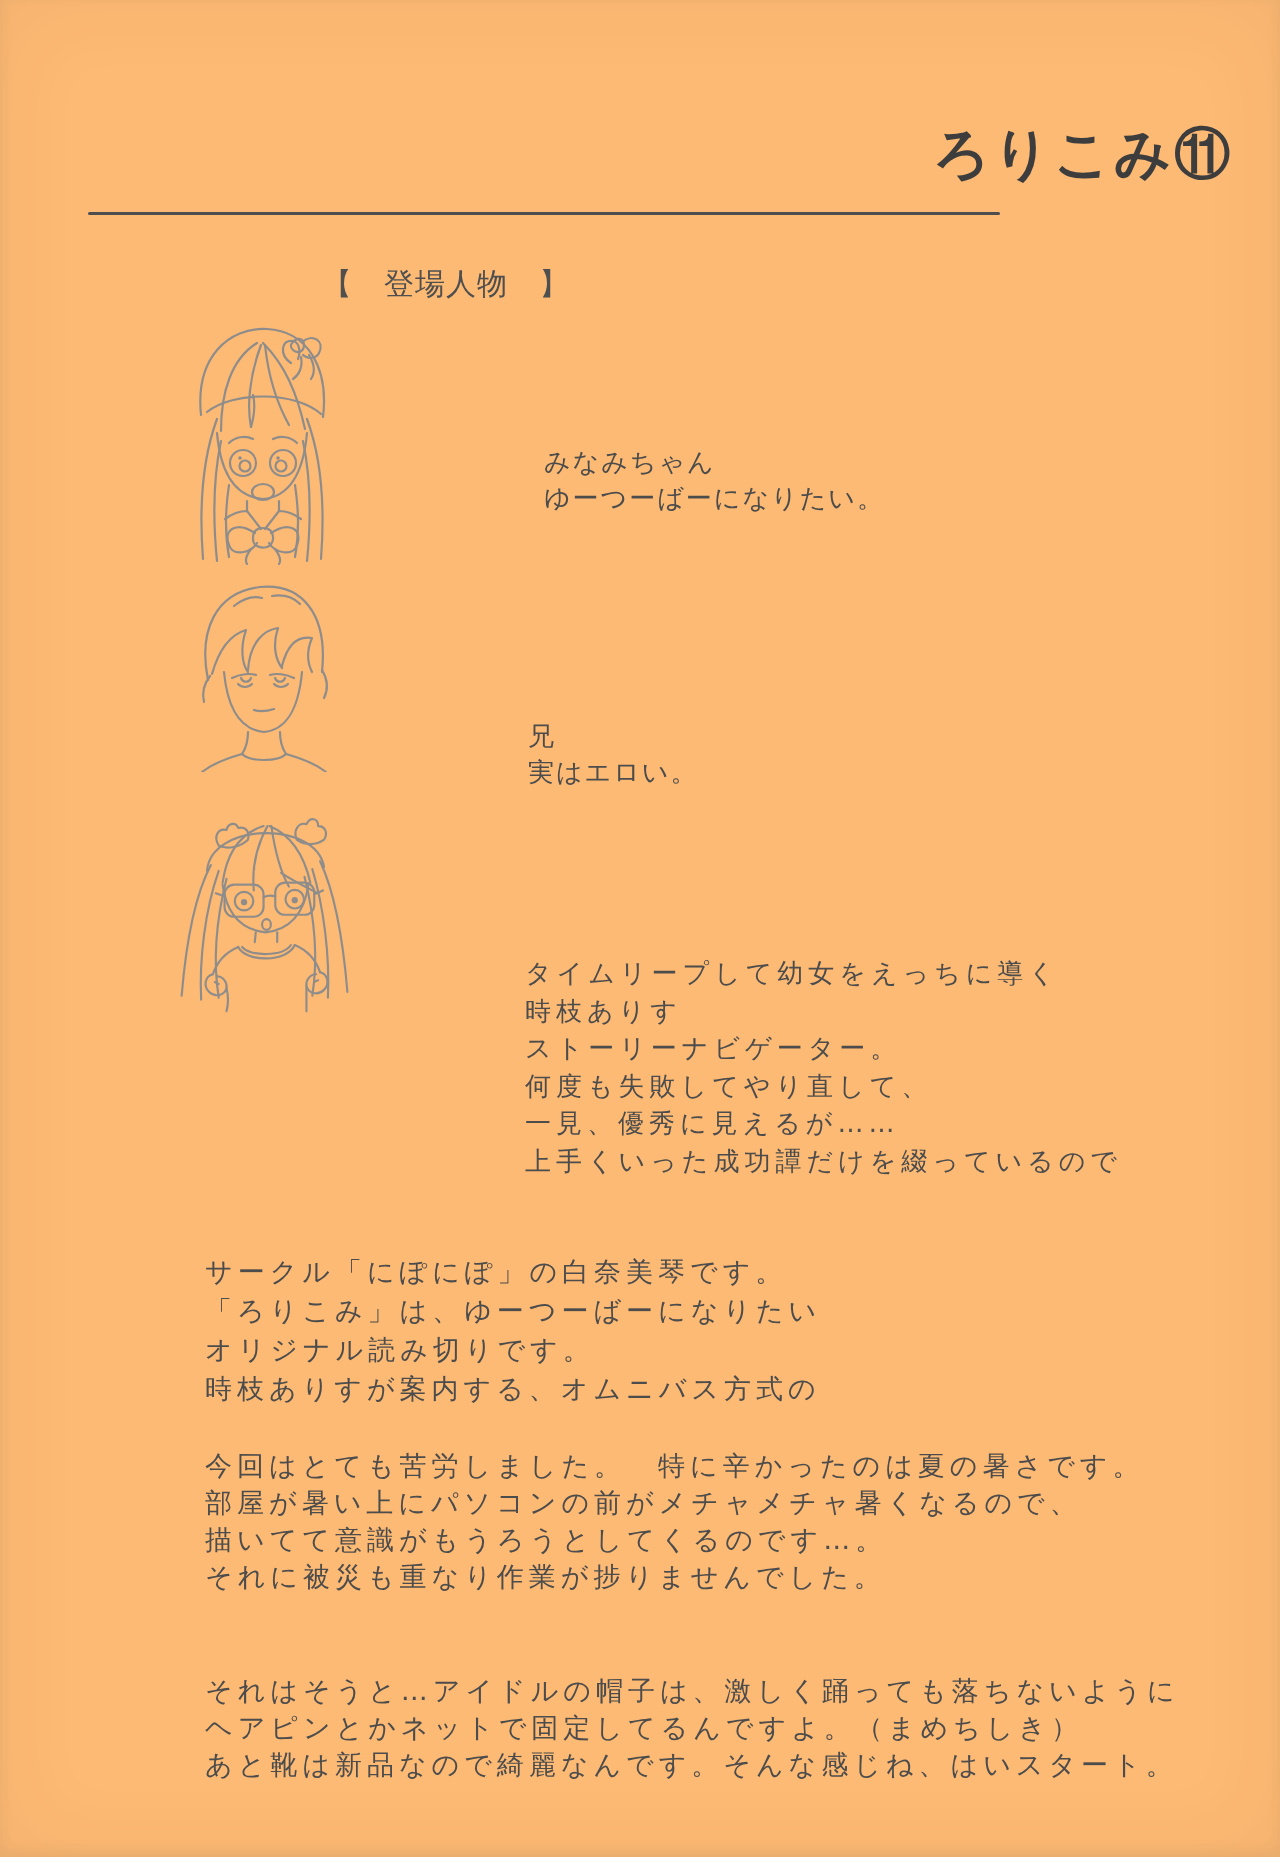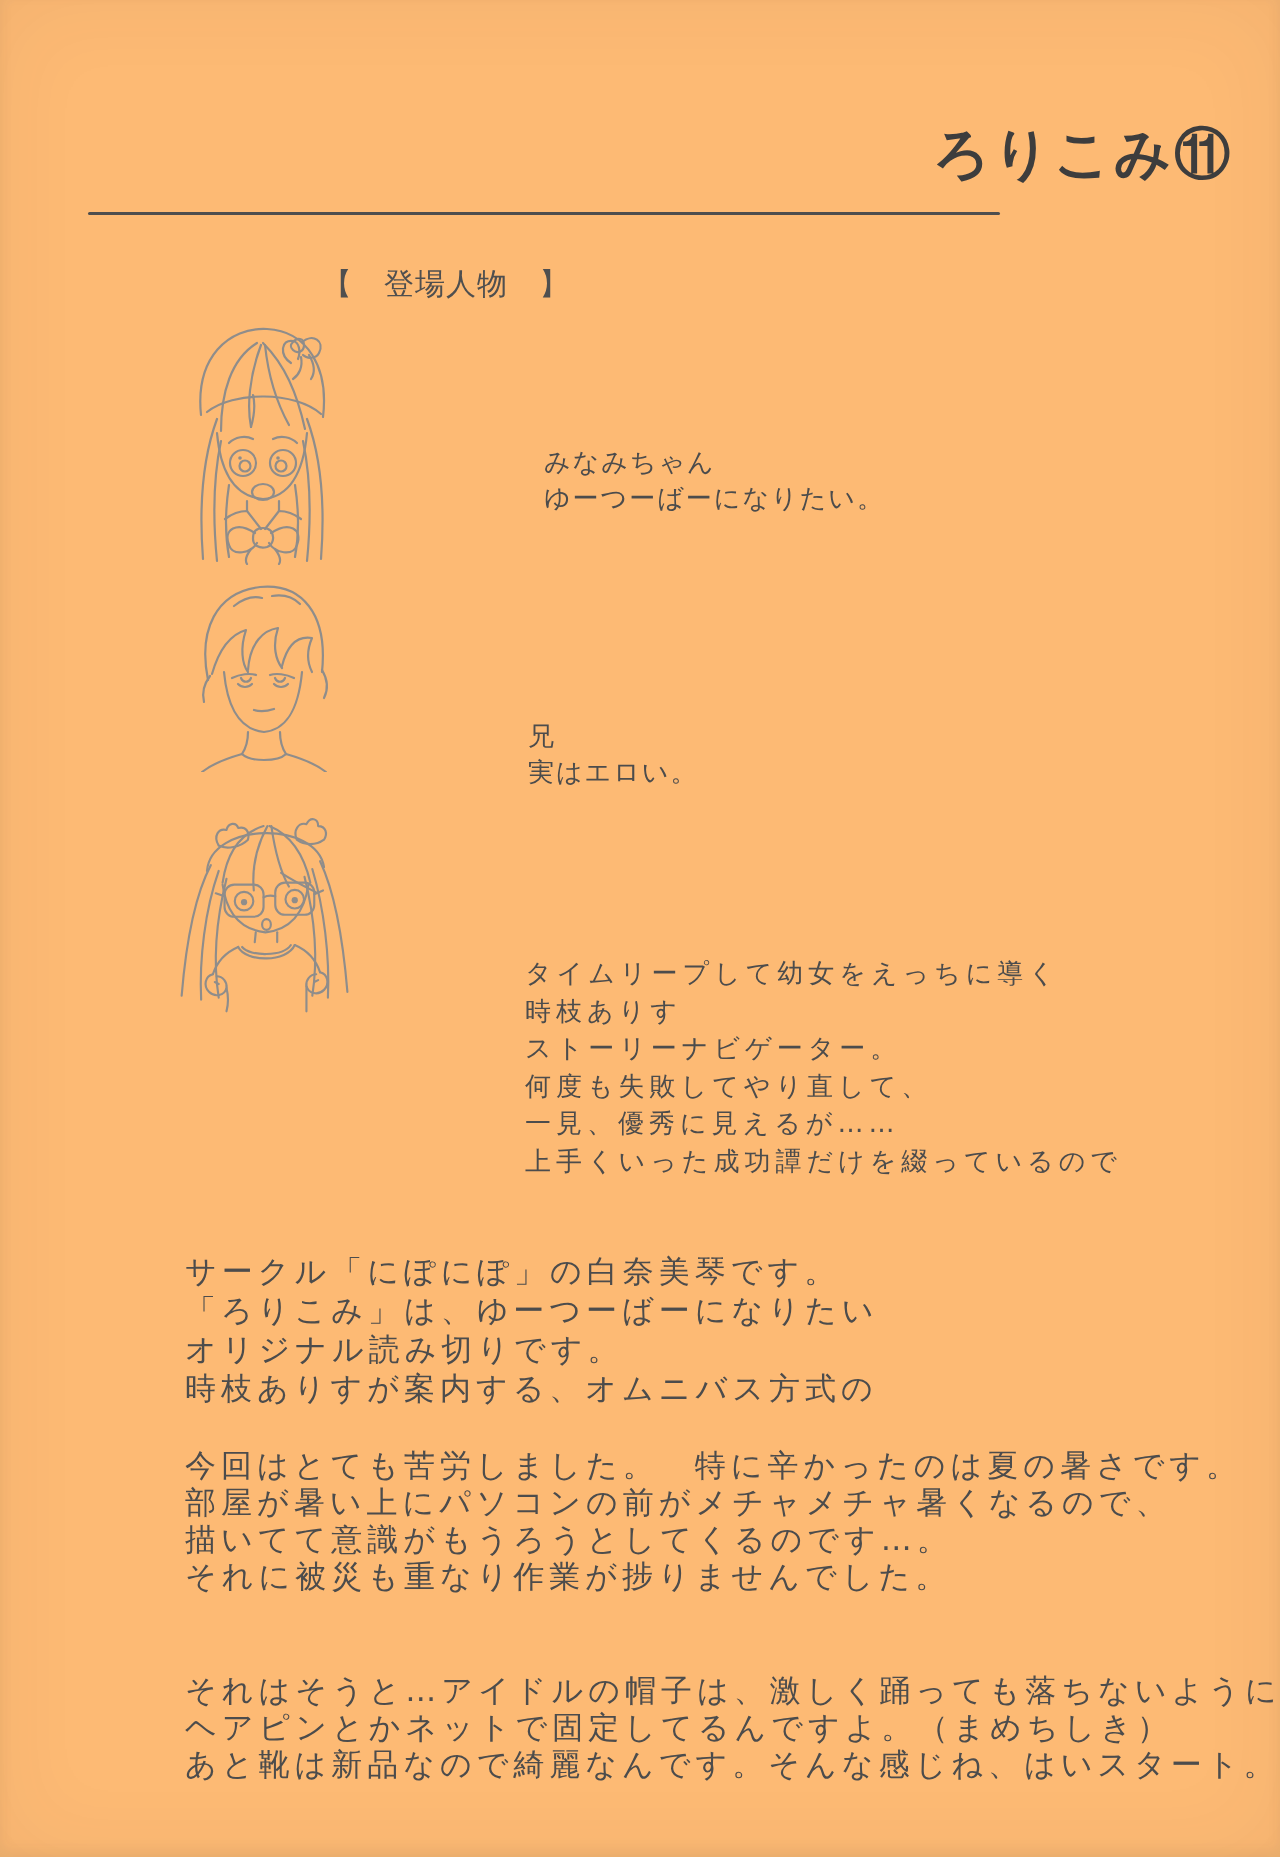--- a/index.html
+++ b/index.html
@@ -33,21 +33,21 @@
     stroke:#8f8d8b;fill:none;stroke-width:2.2;stroke-linecap:round;stroke-linejoin:round;
   }
   .sketch .dot{fill:#8f8d8b;stroke:none;}
   .char-text{white-space:nowrap;}
   .char-text .line{font-size:26px;letter-spacing:2px;line-height:36px;}
   .char-text-1{left:528px;top:444px;margin-left:16px;}
   .char-text-2{left:528px;top:718px;}
   .char-text-3{left:525px;top:955px;}
   .char-text-3 .line{letter-spacing:5px;line-height:37.5px;}
   .para{left:185px;white-space:nowrap;}
-  .para .line{font-size:31px;letter-spacing:5px;}
+  .para .line{font-size:27px;letter-spacing:5px;margin-left:20px;}
   .para-1{top:1252px;} .para-1 .line{line-height:39px;}
   .para-2{top:1447px;} .para-2 .line{line-height:37px;}
   .para-3{top:1672px;} .para-3 .line{line-height:37px;}
 </style>
 </head>
 <body>
 
 <div class="page">
 
   <div class="abs page-title">ろりこみ⑪</div>

